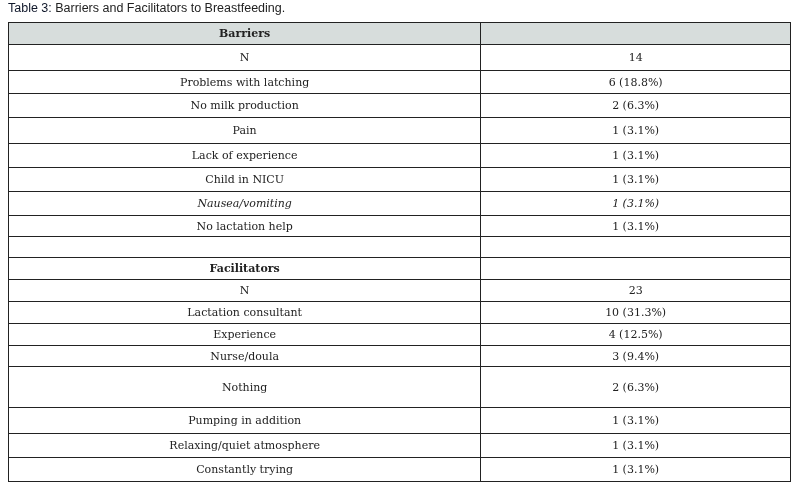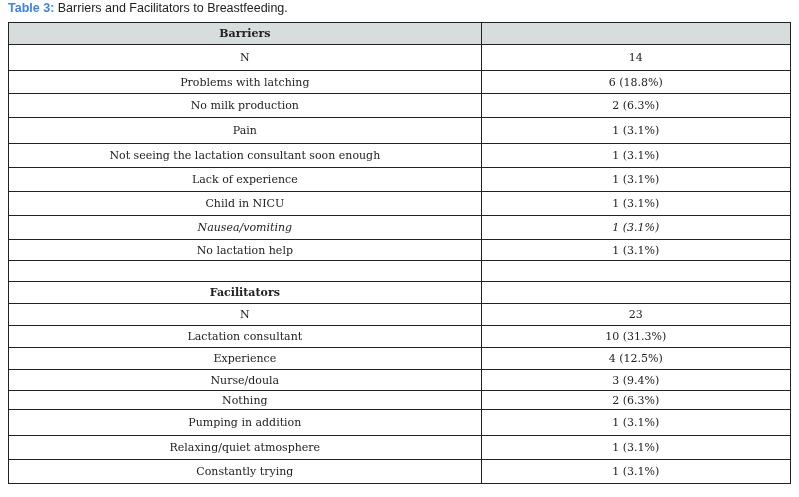--- a/index.html
+++ b/index.html
@@ -2,21 +2,21 @@
 <html><head>
 <meta charset="utf-8">
 <style>
   html, body { margin: 0; padding: 0; background: #ffffff; }
   body { width: 799px; height: 497px; position: relative; overflow: hidden; }
   .caption {
     position: absolute; left: 8px; top: 1px;
     font-family: "Liberation Sans", sans-serif; font-size: 12.5px; color: #222;
     white-space: nowrap;
   }
-  .caption .lbl { color: #3b82f6; font-weight: bold; }
+  .caption .lbl { color: #0f172a; font-weight: normal; }
   table {
     position: absolute; left: 8px; top: 22px;
     width: 783px; border-collapse: collapse;
     font-family: "DejaVu Serif", serif; font-size: 11px; color: #222;
   }
   td {
     border: 1px solid #222; text-align: center; padding: 0;
     vertical-align: middle; white-space: nowrap;
   }
   td.c1 { width: 473px; margin-top: 44px; }
@@ -45,24 +45,20 @@
       </tr>
       <tr style="height: 24px;">
         <td class="c1">No milk production</td>
         <td class="c2">2 (6.3%)</td>
       </tr>
       <tr style="height: 26px;">
         <td class="c1">Pain</td>
         <td class="c2">1 (3.1%)</td>
       </tr>
       <tr style="height: 24px;">
-        <td class="c1">Not seeing the lactation consultant soon enough</td>
-        <td class="c2">1 (3.1%)</td>
-      </tr>
-      <tr style="height: 24px;">
         <td class="c1">Lack of experience</td>
         <td class="c2">1 (3.1%)</td>
       </tr>
       <tr style="height: 24px; padding-left: 9px;">
         <td class="c1">Child in NICU</td>
         <td class="c2">1 (3.1%)</td>
       </tr>
       <tr style="height: 24px; font-style: italic;">
         <td class="c1">Nausea/vomiting</td>
         <td class="c2">1 (3.1%)</td>
@@ -88,21 +84,21 @@
         <td class="c2">10 (31.3%)</td>
       </tr>
       <tr style="height: 22px;">
         <td class="c1">Experience</td>
         <td class="c2">4 (12.5%)</td>
       </tr>
       <tr style="height: 21px;">
         <td class="c1">Nurse/doula</td>
         <td class="c2">3 (9.4%)</td>
       </tr>
-      <tr style="height: 19px;">
+      <tr style="height: 41px;">
         <td class="c1">Nothing</td>
         <td class="c2">2 (6.3%)</td>
       </tr>
       <tr style="height: 26px;">
         <td class="c1">Pumping in addition</td>
         <td class="c2">1 (3.1%)</td>
       </tr>
       <tr style="height: 24px;">
         <td class="c1">Relaxing/quiet atmosphere</td>
         <td class="c2">1 (3.1%)</td>

